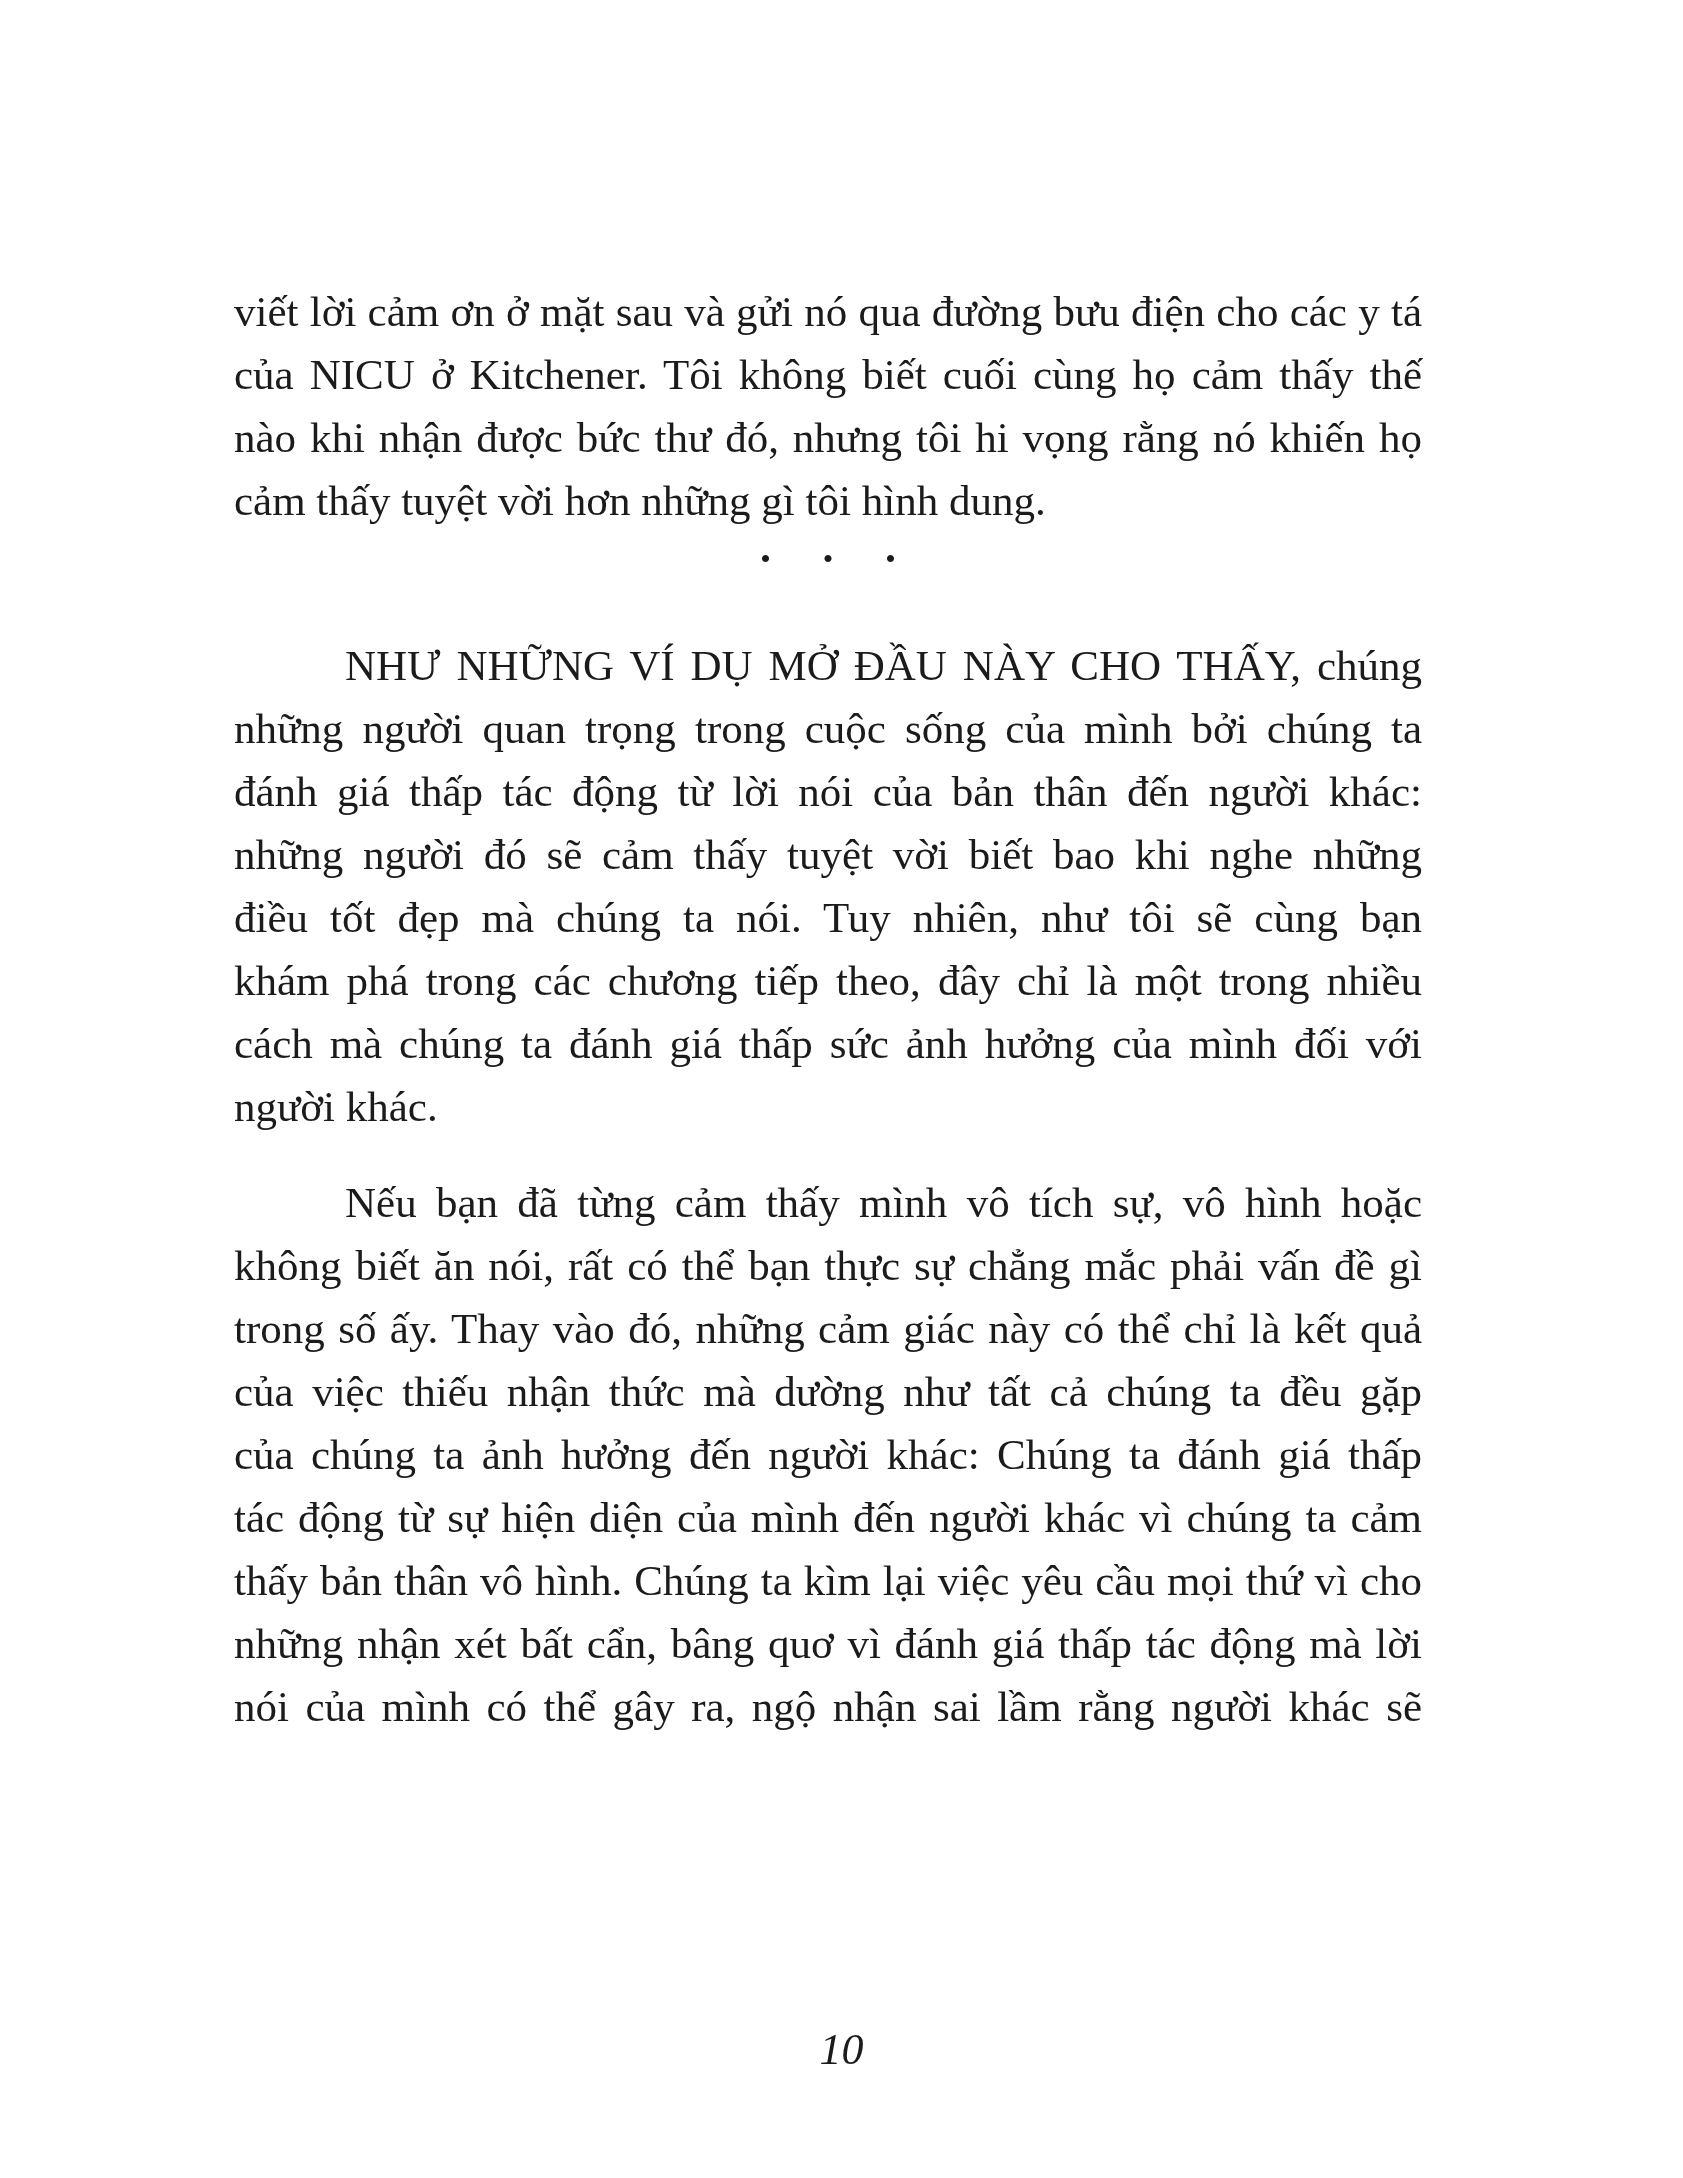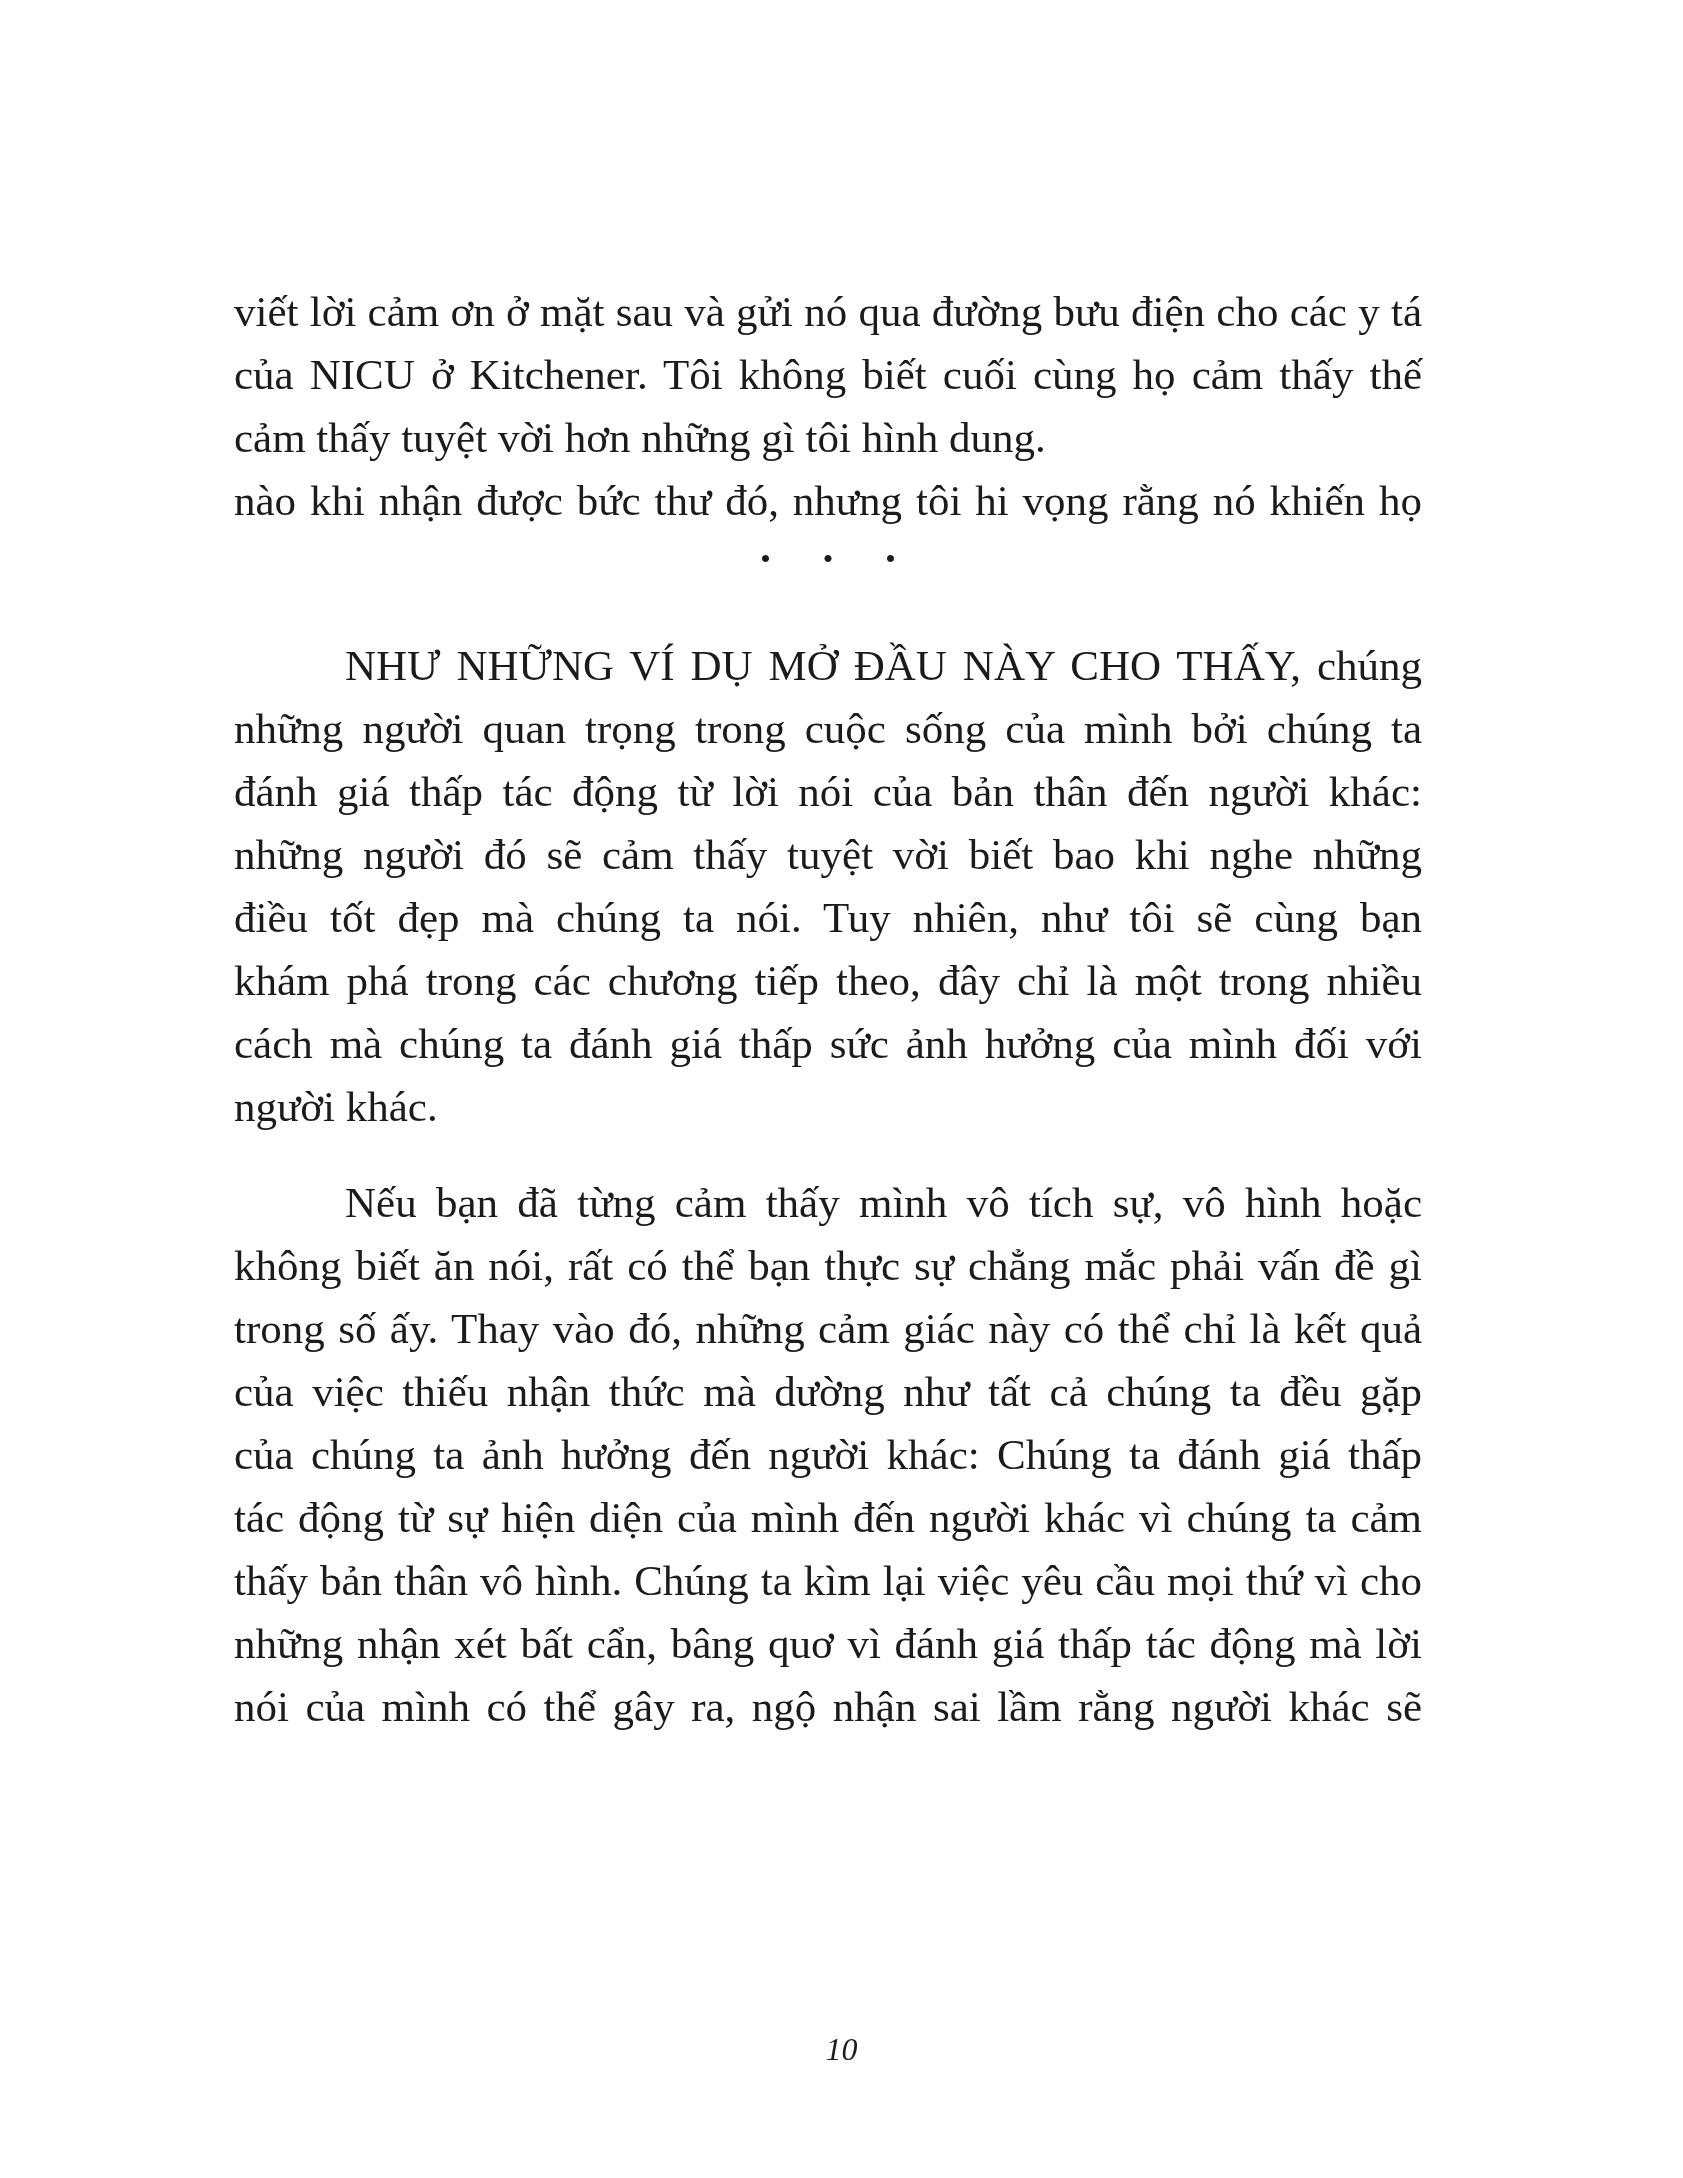--- a/index.html
+++ b/index.html
@@ -48,34 +48,34 @@
     margin: 0 26px;
   }
   .paragraph-3 { margin-top: 33px; }
   .page-number {
     position: absolute;
     top: 2018px;
     left: 0;
     width: 1683px;
     text-align: center;
     font-style: italic;
-    font-size: 32px;
+    font-size: 44px;
     line-height: 63px;
   }
 </style>
 </head>
 <body>
 
 <div class="page-column">
 
   <div class="paragraph paragraph-1">
     <div class="line">viết lời cảm ơn ở mặt sau và gửi nó qua đường bưu điện cho các y tá</div>
     <div class="line">của NICU ở Kitchener. Tôi không biết cuối cùng họ cảm thấy thế</div>
+    <div class="line">nào khi nhận được bức thư đó, nhưng tôi hi vọng rằng nó khiến họ</div>
     <div class="line para-end">cảm thấy tuyệt vời hơn những gì tôi hình dung.</div>
-    <div class="line">nào khi nhận được bức thư đó, nhưng tôi hi vọng rằng nó khiến họ</div>
   </div>
 
   <div class="section-separator">
     <span class="dot">•</span><span class="dot">•</span><span class="dot">•</span>
   </div>
 
   <div class="paragraph paragraph-2">
     <div class="line indent">NHƯ NHỮNG VÍ DỤ MỞ ĐẦU NÀY CHO THẤY, chúng</div>
     <div class="line">những người quan trọng trong cuộc sống của mình bởi chúng ta</div>
     <div class="line">đánh giá thấp tác động từ lời nói của bản thân đến người khác:</div>

